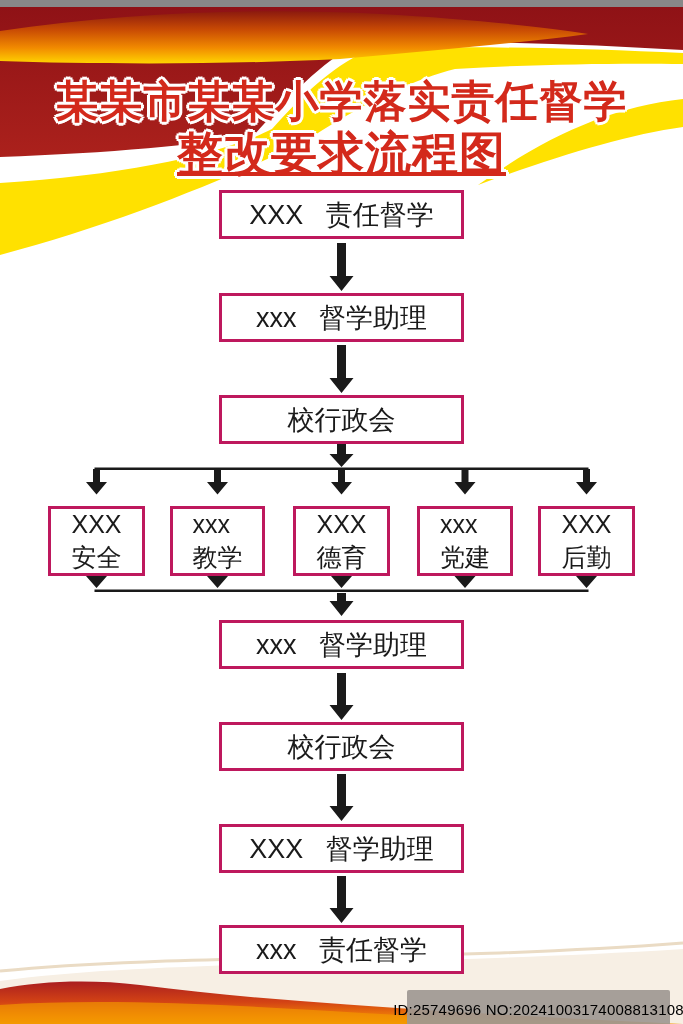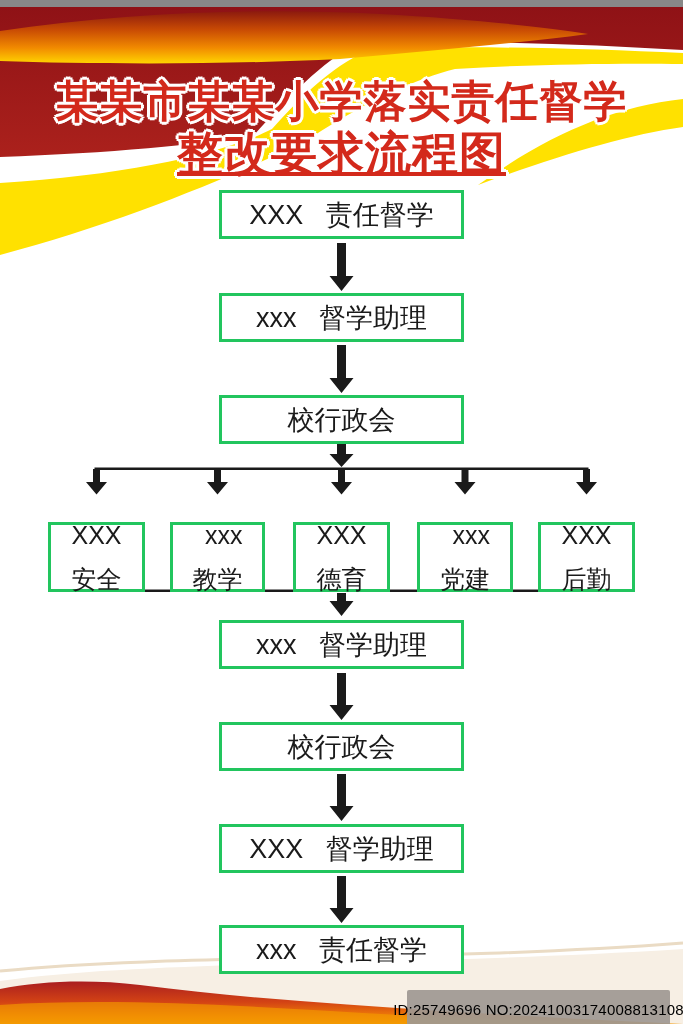--- a/index.html
+++ b/index.html
@@ -14,28 +14,28 @@
     position:absolute;left:0;width:683px;text-align:center;z-index:2;
     font-weight:900;color:#d3291b;letter-spacing:1px;white-space:pre;
     text-shadow:-3px 0 0 #fff,3px 0 0 #fff,0 -3px 0 #fff,0 3px 0 #fff,
                 -2px -2px 0 #fff,2px -2px 0 #fff,-2px 2px 0 #fff,2px 2px 0 #fff;
   }
   .title-1{top:66px;font-size:43px;}
   .title-2{top:116px;font-size:46px;text-decoration:underline;}
   .connectors{position:absolute;left:0;top:0;z-index:3;}
   .node{
     position:absolute;box-sizing:border-box;z-index:4;
-    background:#ffffff;border:3px solid #22c55e;color:#1a1a1a;
+    background:#ffffff;border:3px solid #be185d;color:#1a1a1a;
     display:flex;align-items:center;justify-content:center;
-    white-space:pre;text-align:right;font-weight:500;
+    white-space:pre;text-align:left;font-weight:500;
   }
   .node.main{left:219px;width:245px;height:49px;font-size:27px;}
   .n1{top:183px;} .n2{top:286px;} .n3{top:388px;}
   .n4{top:613px;} .n5{top:715px;} .n6{top:817px;} .n7{top:918px;}
-  .node.branch{top:515px;height:70px;font-size:25px;line-height:44px;}
+  .node.branch{top:499px;height:70px;font-size:25px;line-height:33px;}
   .bA{left:48px;width:97px;} .bB{left:170px;width:95px;}
   .bC{left:293px;width:97px;} .bD{left:417px;width:96px;}
   .bE{left:538px;width:97px;}
   .footer-art{position:absolute;left:0;top:934px;z-index:1;}
   .nipic-logo{
     position:absolute;left:30px;top:986px;z-index:5;
     color:#fff;font-weight:900;font-style:italic;font-size:25px;
     text-shadow:1px 2px 2px rgba(90,40,0,.45);white-space:pre;
   }
   .id-badge{

